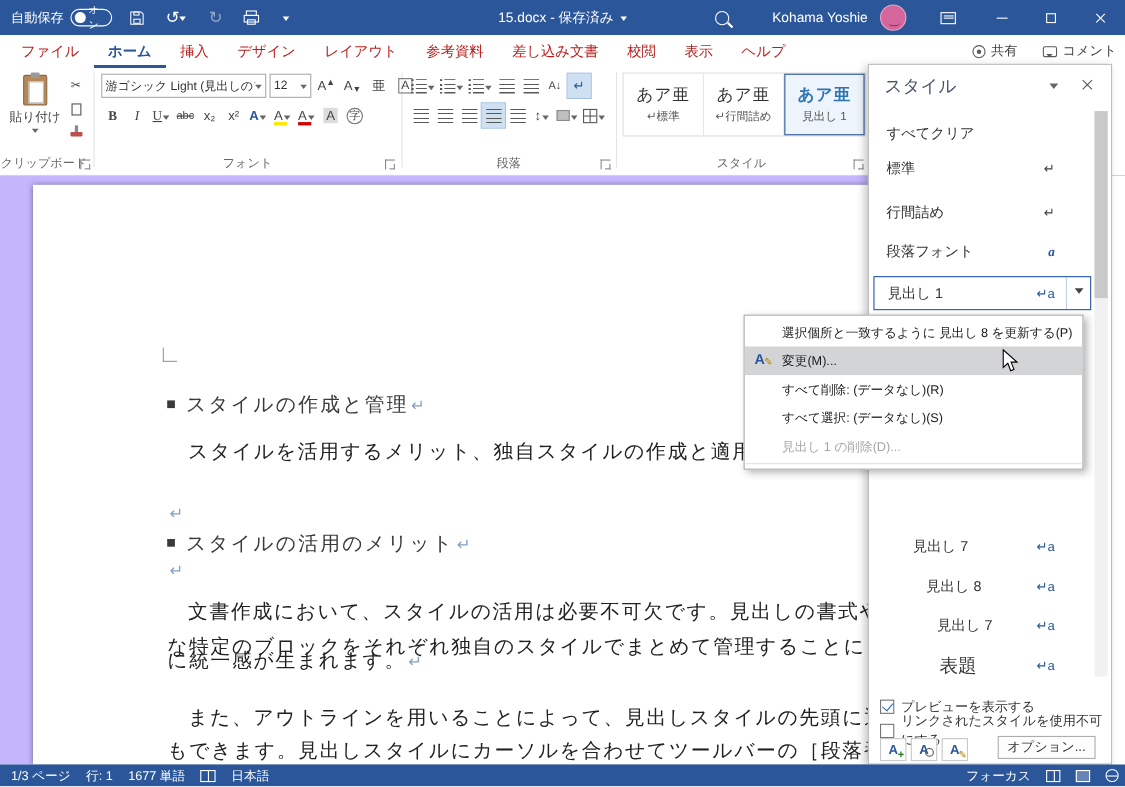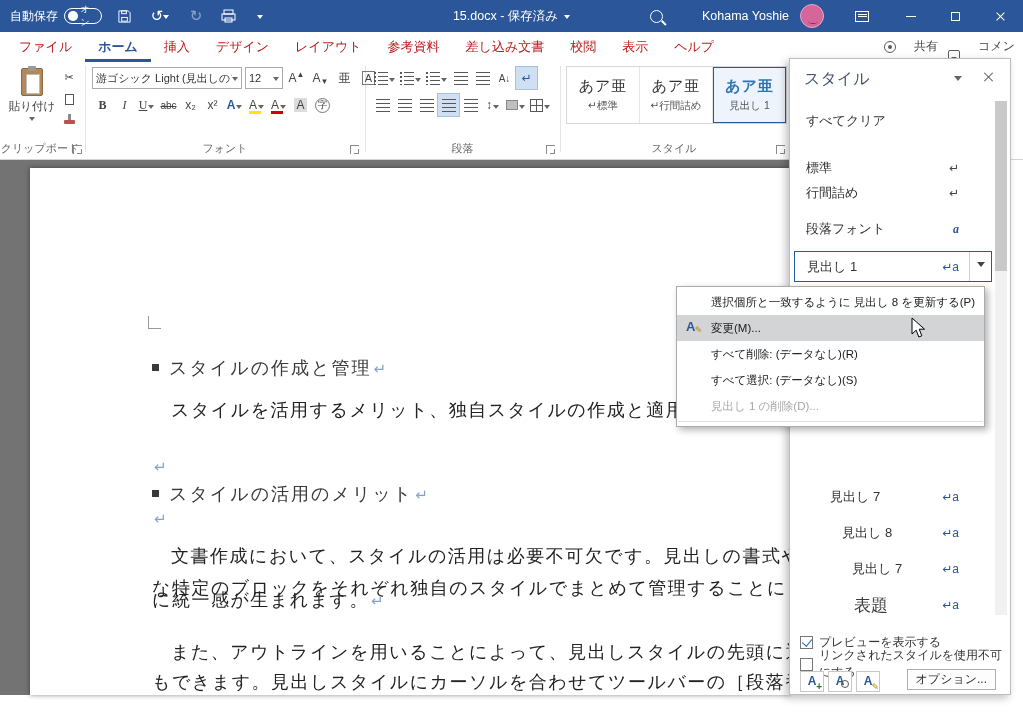--- a/index.html
+++ b/index.html
@@ -32,21 +32,21 @@
   .close-x::before,.close-x::after{content:"";position:absolute;left:5px;top:0;width:1px;height:11px;background:#fff}
   .close-x::before{transform:rotate(45deg)}
   .close-x::after{transform:rotate(-45deg)}
   .ribbon-opt-ic{width:14px;height:11px;border:1px solid #fff;position:relative}
   .ribbon-opt-ic::after{content:"";position:absolute;left:2px;top:2px;width:9px;height:1px;background:#fff;box-shadow:0 2px 0 #fff}
 
   
   .tabrow{position:absolute;top:32px;left:0;width:1023px;height:30px;background:#fff;display:flex;align-items:stretch;padding-left:6px}
   .tab{padding:0 13px;display:flex;align-items:center;font-size:13px;color:#b91c1c;cursor:default;white-space:nowrap}
   .tab.active{color:#2b579a;font-weight:bold;box-shadow:inset 0 -3px 0 #2b579a}
-  .top-action{position:absolute;top:38px;display:flex;align-items:center;gap:18px;font-size:12px;color:#444;z-index:2}
+  .top-action{position:absolute;top:38px;display:flex;align-items:center;gap:5px;font-size:12px;color:#444;z-index:2}
   .share-ic{width:12px;height:12px;border-radius:50%;border:1px solid #5b5b5b;position:relative}
   .share-ic::after{content:"";position:absolute;left:3px;top:3px;width:4px;height:4px;border-radius:50%;background:#5b5b5b}
   .comment-ic{width:13px;height:10px;border:1px solid #5b5b5b;border-radius:2px;position:relative}
   .comment-ic::after{content:"";position:absolute;left:2px;bottom:-4px;border:3px solid transparent;border-top-color:#5b5b5b}
 
   
   .ribbon{position:absolute;top:62px;left:0;width:1023px;height:98px;background:#fff;border-bottom:1px solid #d4d4d4}
   .vsep{position:absolute;top:4px;height:86px;width:1px;background:#e4e4e4}
   .grp-label{position:absolute;bottom:3px;font-size:11px;color:#666;text-align:center;white-space:nowrap}
   .launcher{position:absolute;bottom:5px;width:9px;height:9px;border-left:1px solid #8a8a8a;border-top:1px solid #8a8a8a;cursor:default}
@@ -98,21 +98,21 @@
 
   .gal{position:absolute;left:566px;top:4px;display:flex;border:1px solid #d8d8d8;background:#fdfdfd}
   .gal-cell{width:73px;height:56px;border-right:1px solid #e6e6e6;display:flex;flex-direction:column;align-items:center;justify-content:center;gap:3px;cursor:default;background:#fff}
   .gal-cell:last-child{border-right:none}
   .gal-prev{font-size:15px;color:#333;letter-spacing:1px}
   .gal-label{font-size:10.5px;color:#555;white-space:nowrap}
   .gal-cell.sel{outline:1.5px solid #2b579a;outline-offset:-1.5px;background:#eef4fb}
   .gal-cell.sel .gal-prev{color:#2e74b5;font-weight:bold}
 
   
-  .docarea{position:absolute;top:160px;left:0;width:960px;height:535px;background:#737373;z-index:1}
+  .docarea{position:absolute;top:160px;left:0;width:960px;height:535px;background:#c4b5fd;z-index:1}
   .page{position:absolute;left:30px;top:8px;width:760px;height:527px;background:#fff;box-shadow:0 0 5px rgba(0,0,0,.45);overflow:hidden}
   .corner-mark{position:absolute;left:118px;top:148px;width:13px;height:13px;border-left:1px solid #9a9a9a;border-bottom:1px solid #9a9a9a}
   .dline{position:absolute;left:122px;white-space:nowrap;cursor:text}
   .dhead{font-size:18px;letter-spacing:2px;color:#3a3a3a;font-family:"Liberation Sans","DejaVu Sans",sans-serif}
   .dbody{font-size:18px;letter-spacing:1.5px;color:#222;font-family:"Liberation Serif","DejaVu Serif",serif}
   .indent{padding-left:19px}
   .bullet{display:inline-block;width:7px;height:7px;background:#3a3a3a;margin-right:10px;vertical-align:3px}
   .ret{color:#86a3c3;font-size:15px;font-family:"DejaVu Sans",sans-serif;margin-left:2px;letter-spacing:0}
 
   
@@ -444,32 +444,45 @@
       </div>
       <div class="dline dbody" style="top:340px"><span class="ret">↵</span></div>
       <div class="dline dbody indent" style="top:376px"><span>文書作成において、スタイルの活用は必要不可欠です。見出しの書式や、インデント</span></div>
       <div class="dline dbody" style="top:408px"><span>な特定のブロックをそれぞれ独自のスタイルでまとめて管理することによって、文</span></div>
       <div class="dline dbody" style="top:420px"><span>に統一感が生まれます。</span><span class="ret">↵</span></div>
       <div class="dline dbody indent" style="top:472px"><span>また、アウトラインを用いることによって、見出しスタイルの先頭に通し番号をつけ</span></div>
       <div class="dline dbody" style="top:502px"><span>もできます。見出しスタイルにカーソルを合わせてツールバーの［段落番号］ボタン</span></div>
     </div>
   </div>
 
+  <div class="statusbar">
+    <span class="st-item" style="margin-left:10px">1/3 ページ</span>
+    <span class="st-item">行: 1</span>
+    <span class="st-item">1677 単語</span>
+    <span class="proof-ic"></span>
+    <span class="st-item">日本語</span>
+    <div class="st-right">
+      <span>フォーカス</span>
+      <span class="view-ic book"></span>
+      <span class="view-ic pagev"></span>
+      <span class="view-ic globe"></span>
+    </div>
+  </div>
 
   <div class="pane">
     <div class="pane-head">
       <span class="pane-title">スタイル</span>
       <span class="pane-tri"></span>
       <span class="pane-close"></span>
     </div>
 
     <div class="prow" style="top:44px">
         <span>すべてクリア</span>
       </div>
-    <div class="prow" style="top:91px">
+    <div class="prow" style="top:76px">
       <span>標準</span>
       <span class="pmark">↵</span>
     </div>
     <div class="prow" style="top:116px">
       <span>行間詰め</span>
       <span class="pmark">↵</span>
     </div>
     <div class="prow" style="top:152px">
       <span>段落フォント</span>
       <span class="pmark char">a</span>

